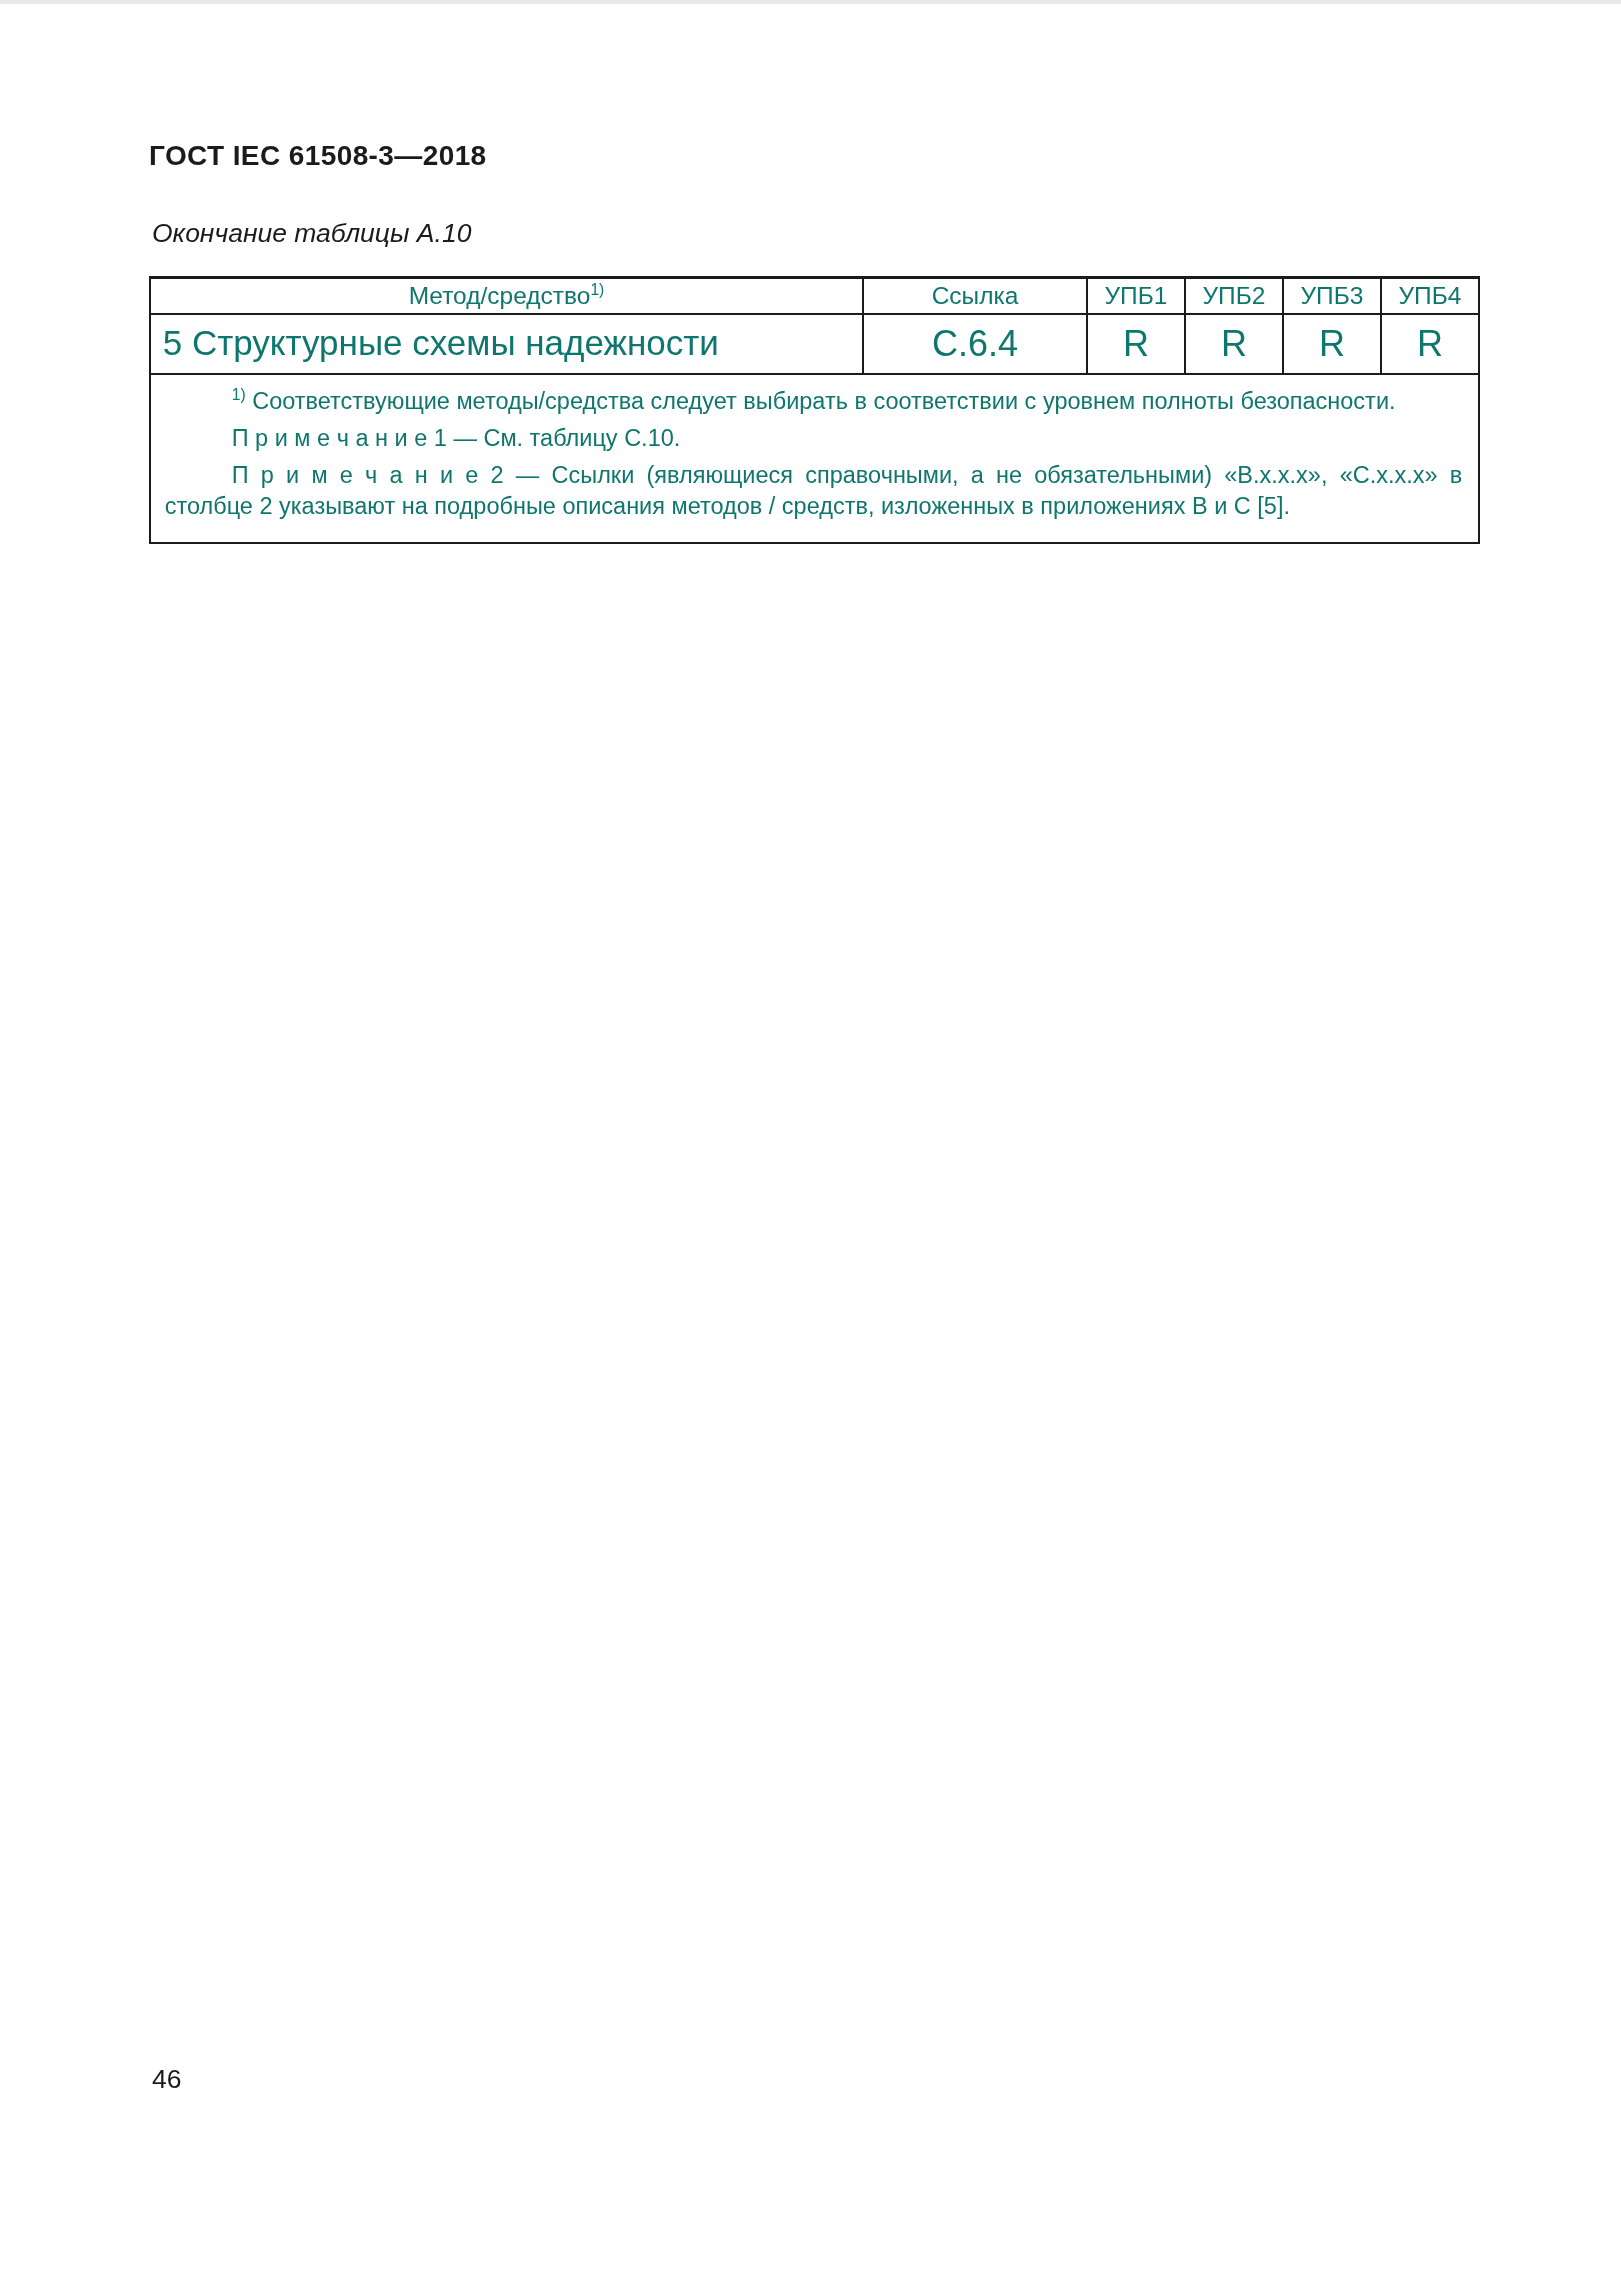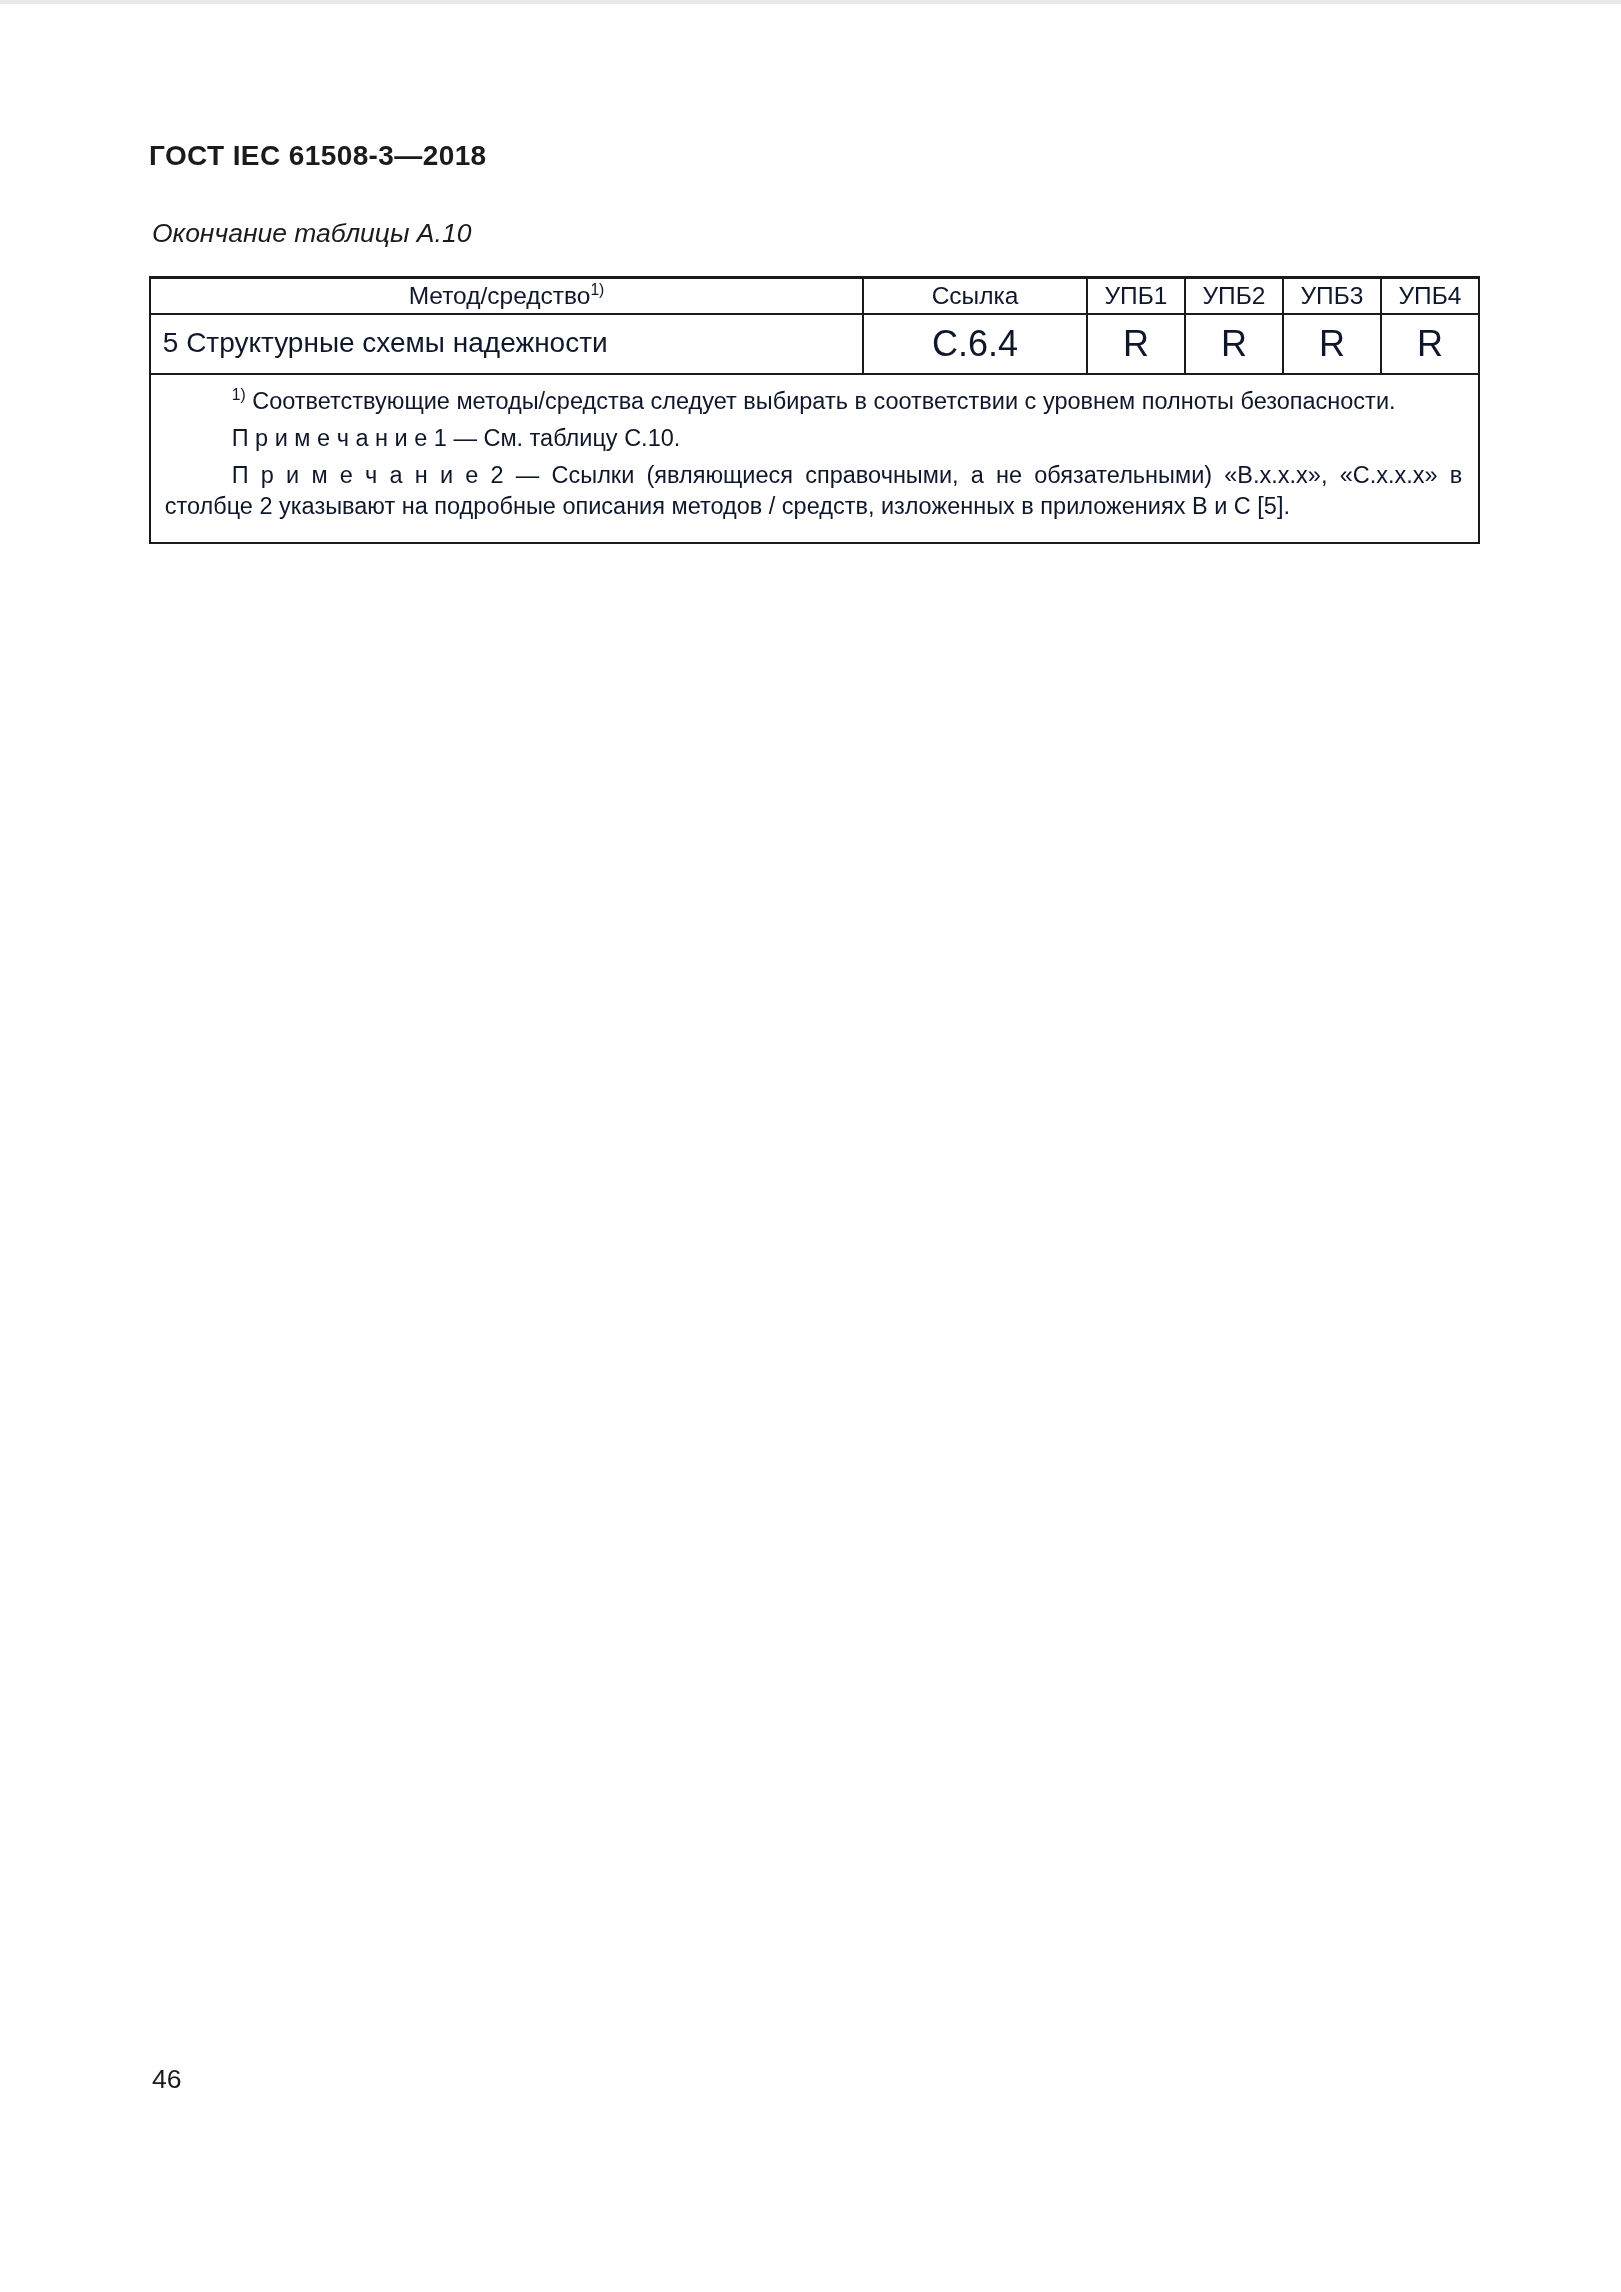--- a/index.html
+++ b/index.html
@@ -31,42 +31,42 @@
   }
   table.gost-table {
     position: absolute;
     left: 149px;
     top: 272px;
     width: 1329px;
     border-collapse: collapse;
     table-layout: fixed;
     border: 2.9px solid #1b1b1b;
     border-top-width: 3.9px;
-    color: #0f172a;
+    color: #0f766e;
   }
   table.gost-table th,
   table.gost-table td {
     border: 2px solid #1b1b1b;
   }
   thead th {
     font-weight: normal;
     font-size: 24.5px;
     text-align: center;
     vertical-align: middle;
     height: 36px;
     padding: 2px 3.9px;
     border-bottom: 5.9px double #1b1b1b;
   }
   thead th sup {
     font-size: 15.7px;
     line-height: 0;
   }
   td.method-cell {
     text-align: left;
-    font-size: 28px;
+    font-size: 35px;
     padding: 3.9px 13.7px 5.9px 11.8px;
     vertical-align: middle;
   }
   td.value-cell {
     text-align: center;
     vertical-align: middle;
     font-size: 36px;
     padding: 8px;
   }
   tr.row-5 td { height: 49px; }

